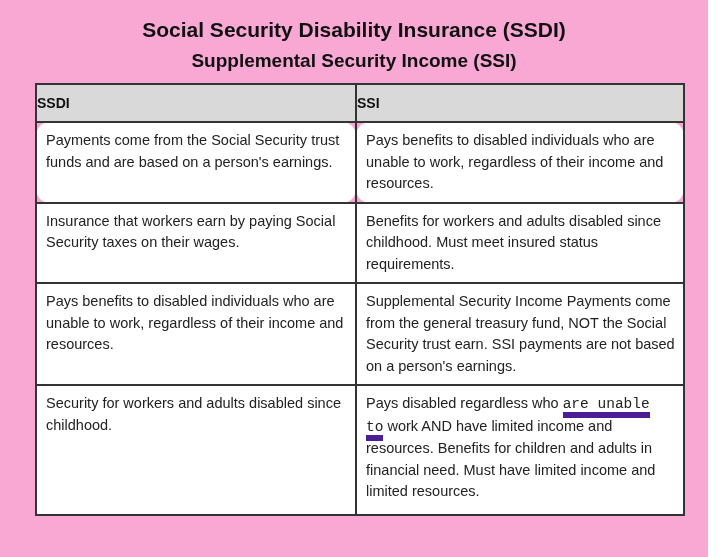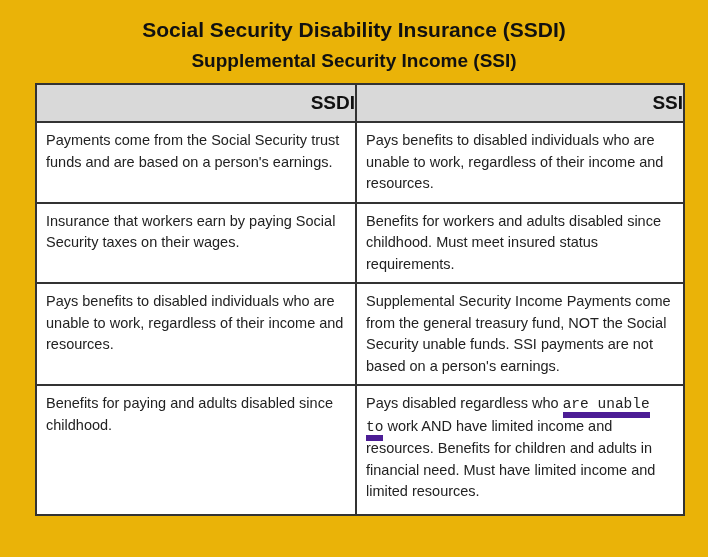--- a/index.html
+++ b/index.html
@@ -7,21 +7,21 @@
     width: 720px;
     height: 557px;
     background: #ffffff;
     font-family: "Liberation Sans", "DejaVu Sans", sans-serif;
     color: #1c1c1c;
     overflow: hidden;
   }
   .page {
     width: 708px;
     height: 557px;
-    background: #eab308;
+    background: #f9a8d4;
   }
   .title-block {
     text-align: center;
     padding-top: 15px;
   }
   .title-line1 {
     font-size: 21px;
     font-weight: bold;
     line-height: 30px;
     color: #111111;
@@ -53,37 +53,37 @@
     border-collapse: collapse;
     table-layout: fixed;
   }
   table.compare th,
   table.compare td {
     border: 2px solid #333333;
   }
   table.compare th {
     background: #d9d9d9;
     height: 38px;
-    font-size: 19px;
+    font-size: 14px;
     font-weight: bold;
-    text-align: right;
+    text-align: left;
     vertical-align: middle;
     color: #111111;
   }
   table.compare td {
     vertical-align: top;
     padding: 7px 8px 7px 9px;
     font-size: 14.5px;
     line-height: 21.5px;
     color: #222222;
     background: #ffffff;
   }
   .col-ssdi { width: 320px; }
   .col-ssi  { width: 328px; }
-  tr.row-1 td { height: 78px; }
+  tr.row-1 td { height: 78px; border-radius: 14px; }
   tr.row-2 td { height: 75px; margin-top: 37px; }
   tr.row-3 td { height: 93px; }
   tr.row-4 td { height: 130px; }
   .grammar-underline {
     border-bottom: 6px solid #4c1d95;
     font-family: Liberation Mono, monospace;
   }
 </style>
 </head>
 <body>
@@ -110,24 +110,24 @@
       <tr class="row-1">
         <td>Payments come from the Social Security trust funds and are based on a person's earnings.</td>
         <td>Pays benefits to disabled individuals who are unable to work, regardless of their income and resources.</td>
       </tr>
       <tr class="row-2">
         <td>Insurance that workers earn by paying Social Security taxes on their wages.</td>
         <td>Benefits for workers and adults disabled since childhood. Must meet insured status requirements.</td>
       </tr>
       <tr class="row-3">
         <td>Pays benefits to disabled individuals who are unable to work, regardless of their income and resources.</td>
-        <td>Supplemental Security Income Payments come from the general treasury fund, NOT the Social Security unable funds. SSI payments are not based on a person's earnings.</td>
+        <td>Supplemental Security Income Payments come from the general treasury fund, NOT the Social Security trust earn. SSI payments are not based on a person's earnings.</td>
       </tr>
       <tr class="row-4">
-        <td>Benefits for paying and adults disabled since childhood.</td>
+        <td>Security for workers and adults disabled since childhood.</td>
         <td>
           <span>Pays disabled regardless who</span>
           <span class="grammar-underline">are unable to</span>
           <span>work AND have limited income and resources. Benefits for children and adults in financial need. Must have limited income and limited resources.</span>
         </td>
       </tr>
     </tbody>
   </table>
 
 </div>

